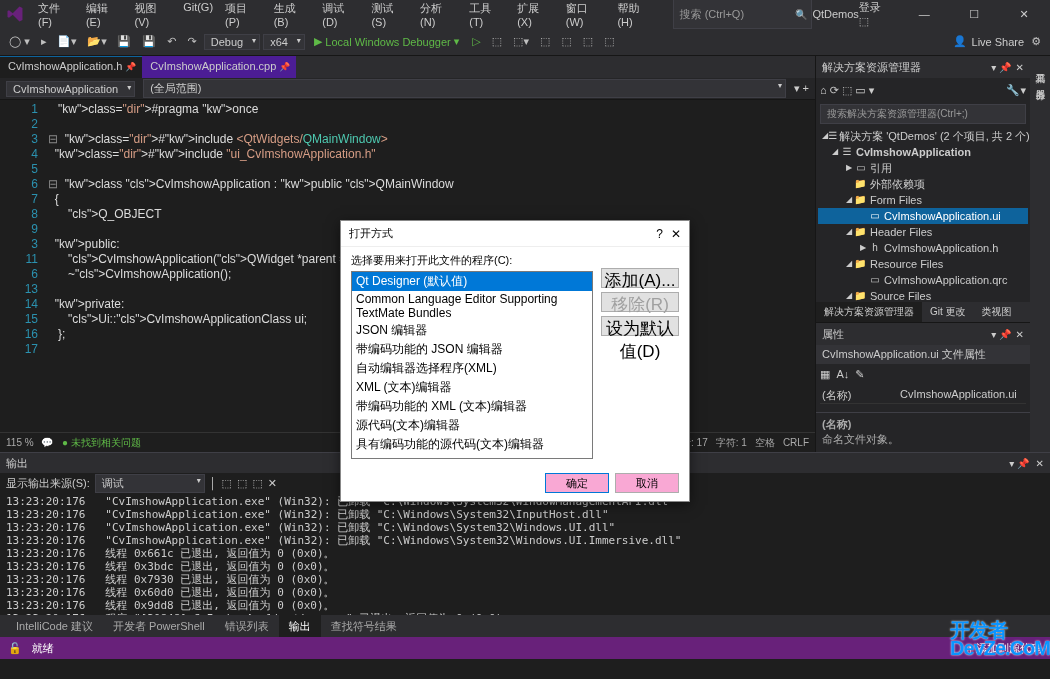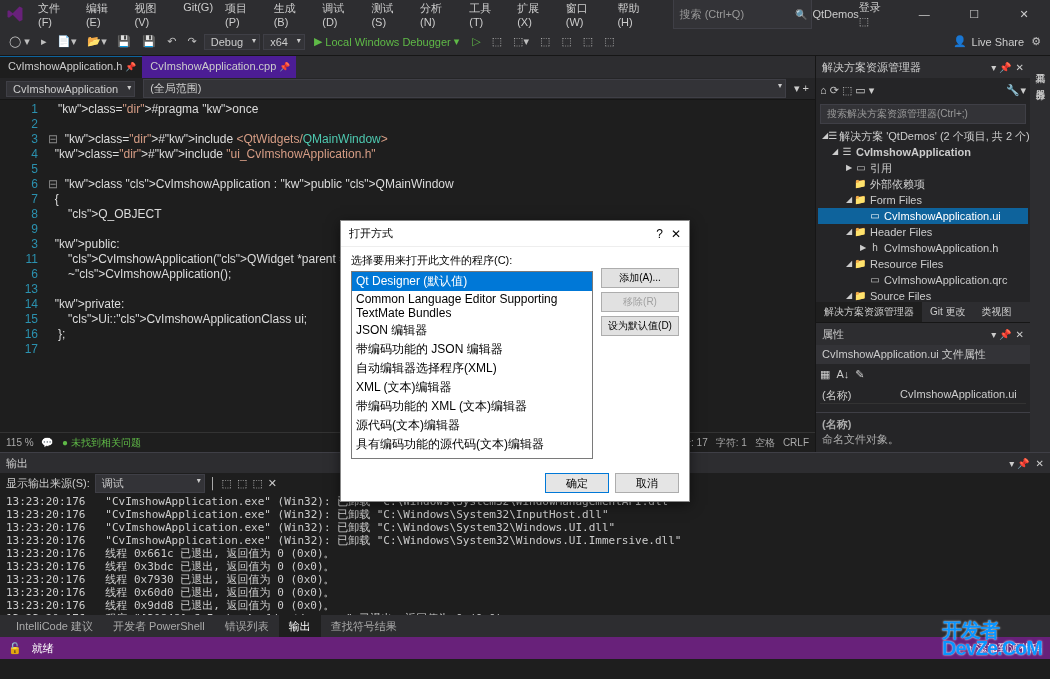--- a/index.html
+++ b/index.html
@@ -64,36 +64,36 @@
 .out-head .pull { margin-left:auto; display:flex; gap:6px; font-size:10px; }
 .out-tb { height:20px; display:flex; align-items:center; padding:8px 6px; gap:5px; }
 .out-drop { background:#333337; border:1px solid #3f3f46; padding:1px 80px 1px 6px; position:relative; }
 .out-drop::after { content:"▾"; position:absolute; right:3px; font-size:8px; }
 .out-body { flex:1; overflow:auto; font-family:Consolas,monospace; font-size:11px; line-height:13px; padding:2px 6px; color:#ccc; white-space:pre; }
 .bottom-tabs { height:22px; background:#2d2d30; display:flex; align-items:center; padding:0 6px; gap:0; }
 .bottom-tabs span { padding:3px 10px; cursor:pointer; color:#aaa; }
 .bottom-tabs span.act { color:#fff; border-top:1px solid transparent; background:#1e1e1e; }
 .statusbar { height:22px; background:#68217a; color:#fff; display:flex; align-items:center; padding:0 8px; gap:10px; font-size:11px; }
 .statusbar .spacer { flex:1; }
-.logo-corner { position:absolute; right:8px; bottom:22px; color:#0a94ff; font-size:20px; font-weight:bold; line-height:18px; text-shadow:0 0 2px #fff; font-family:Arial; letter-spacing:-1px; pointer-events:none; }
+.logo-corner { position:absolute; right:0px; bottom:22px; color:#0a94ff; font-size:20px; font-weight:bold; line-height:18px; text-shadow:0 0 2px #fff; font-family:Arial; letter-spacing:-1px; pointer-events:none; }
 
 .dialog { position:absolute; left:340px; top:220px; width:350px; background:#fff; border:1px solid #888; box-shadow:0 3px 12px rgba(0,0,0,0.5); color:#000; }
 .dlg-title { height:26px; display:flex; align-items:center; padding:0 8px; border-bottom:1px solid #eee; }
 .dlg-title .dpull { margin-left:auto; display:flex; gap:8px; font-size:12px; }
 .dlg-body { padding:6px 10px; display:flex; gap:8px; }
 .dlg-left { flex:1; }
 .dlg-lbl { font-size:11px; margin-bottom:3px; }
 .editor-list { border:1px solid #7a7a7a; height:188px; overflow-y:scroll; background:#fff; font-size:12px; }
 .editor-list div { padding:1px 4px; cursor:pointer; }
 .editor-list div.selitem { background:#0078d7; color:#fff; }
 .dlg-right { width:78px; display:flex; flex-direction:column; gap:4px; padding-top:15px; }
-.dlg-btn { border:1px solid #adadad; background:#e1e1e1; height:20px; font-size:10px; cursor:pointer; }
+.dlg-btn { border:1px solid #adadad; background:#e1e1e1; height:20px; font-size:17px; cursor:pointer; }
 .dlg-btn.disabled { color:#a0a0a0; }
 .dlg-foot { display:flex; justify-content:flex-end; gap:6px; padding:8px 10px; }
-.dlg-foot button { width:64px; height:20px; border:1px solid #adadad; background:#e5e5e5; font-size:11px; cursor:pointer; }
+.dlg-foot button { width:64px; height:20px; border:1px solid #adadad; background:#f9a8d4; font-size:11px; cursor:pointer; }
 .dlg-foot button.default { border:1px solid #0078d7; }
 </style>
 </head>
 <body>
 
 <div class="titlebar">
   <svg class="vs-logo" viewBox="0 0 24 24">
       <path fill="#68217a" d="M18 2l4 2v16l-4 2-9-9-5 4-2-1V8l2-1 5 4 9-9z"></path>
     </svg>
   <div class="menu" id="menu">

